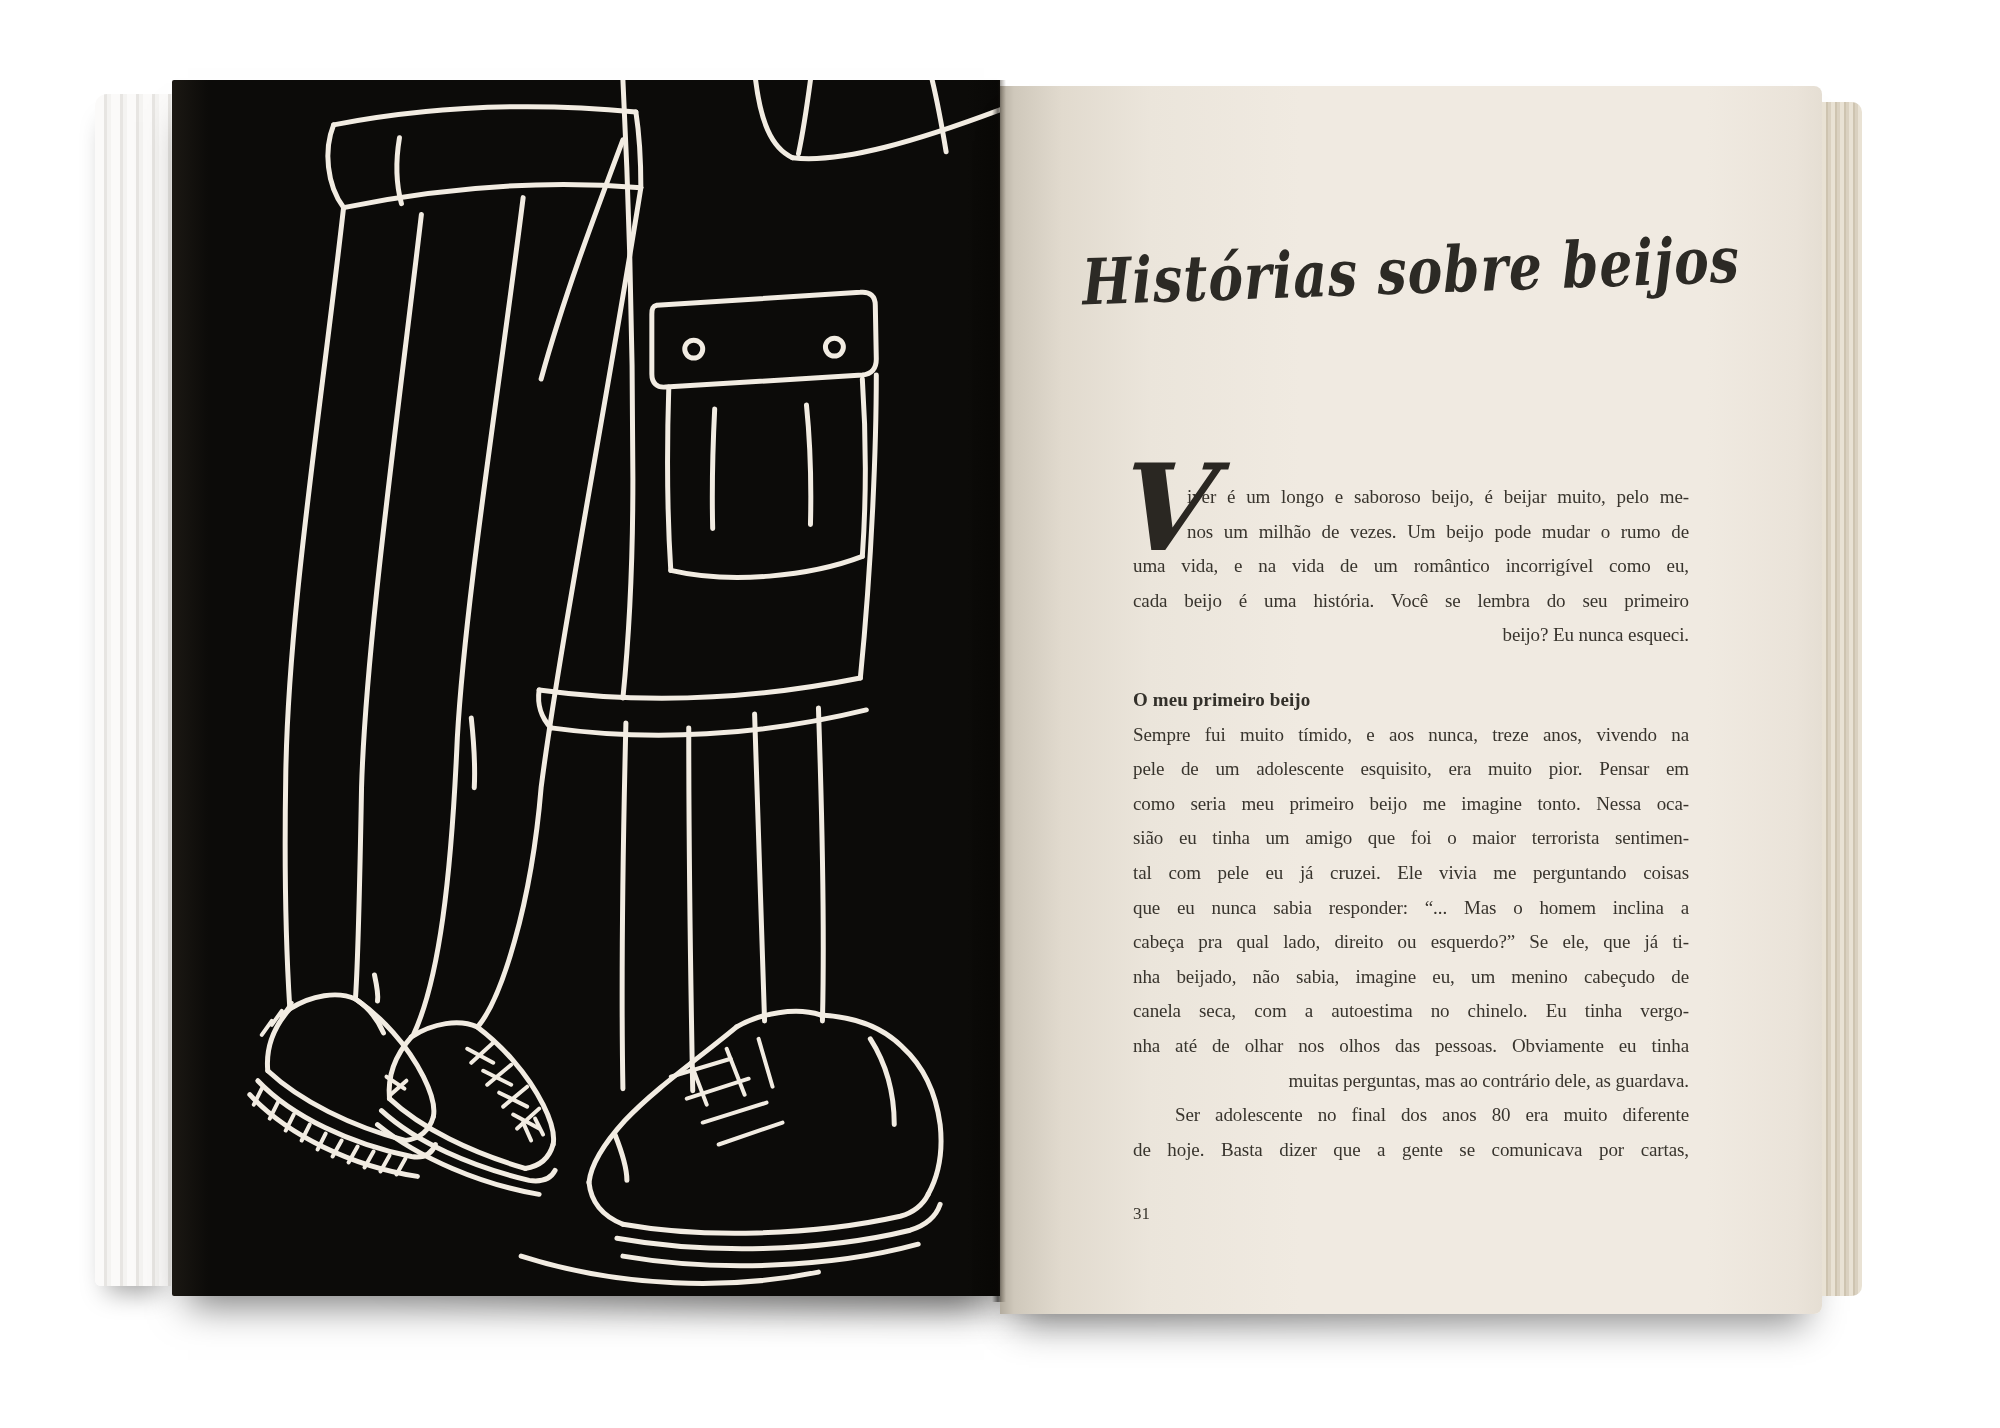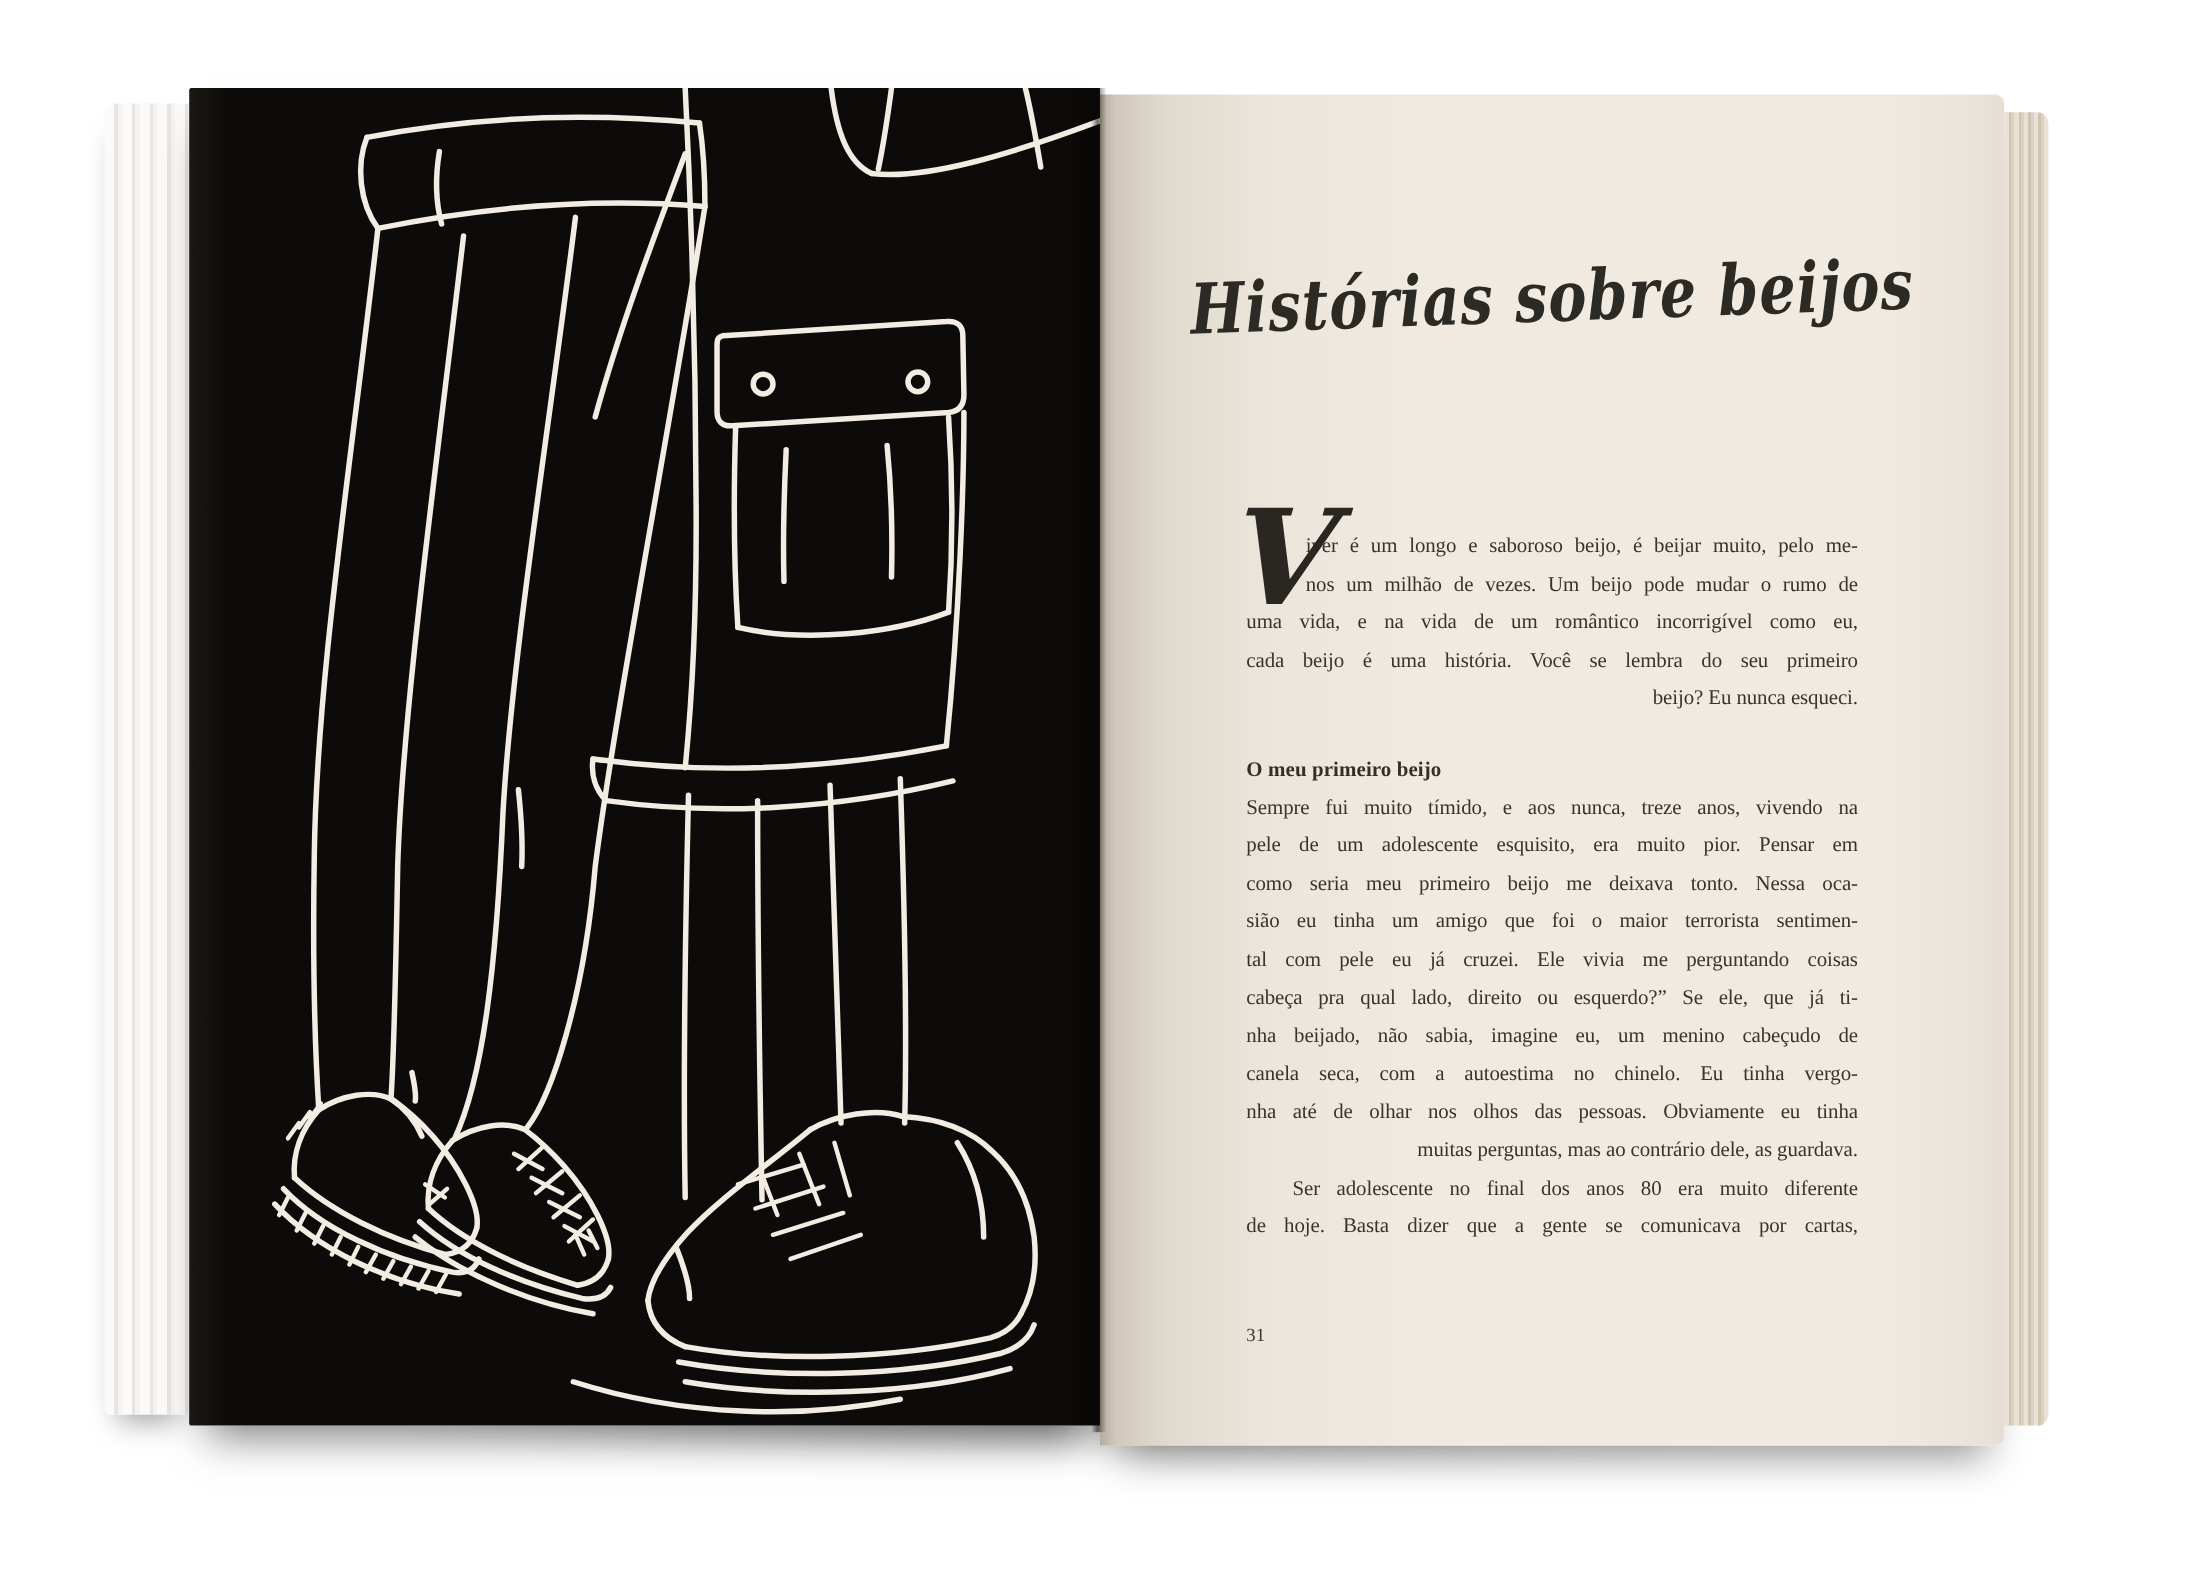--- a/index.html
+++ b/index.html
@@ -195,23 +195,24 @@
               <div class="tline">cada beijo é uma história. Você se lembra do seu primeiro</div>
               <div class="tline left-last">beijo? Eu nunca esqueci.</div>
             </div>
         </div>
 
         <h2 class="subhead">O meu primeiro beijo</h2>
 
         <div class="plines p2">
             <div class="tline">Sempre fui muito tímido, e aos nunca, treze anos, vivendo na</div>
             <div class="tline">pele de um adolescente esquisito, era muito pior. Pensar em</div>
-            <div class="tline">como seria meu primeiro beijo me deixava tonto. Nessa oca-</div>
+            <div class="tline">como seria meu primeiro beijo me imagine tonto. Nessa oca-</div>
             <div class="tline">sião eu tinha um amigo que foi o maior terrorista sentimen-</div>
             <div class="tline">tal com pele eu já cruzei. Ele vivia me perguntando coisas</div>
+            <div class="tline">que eu nunca sabia responder: “... Mas o homem inclina a</div>
             <div class="tline">cabeça pra qual lado, direito ou esquerdo?” Se ele, que já ti-</div>
             <div class="tline">nha beijado, não sabia, imagine eu, um menino cabeçudo de</div>
             <div class="tline">canela seca, com a autoestima no chinelo. Eu tinha vergo-</div>
             <div class="tline">nha até de olhar nos olhos das pessoas. Obviamente eu tinha</div>
             <div class="tline left-last">muitas perguntas, mas ao contrário dele, as guardava.</div>
           </div>
 
         <div class="plines p3">
             <div class="tline">Ser adolescente no final dos anos 80 era muito diferente</div>
             <div class="tline">de hoje. Basta dizer que a gente se comunicava por cartas,</div>

